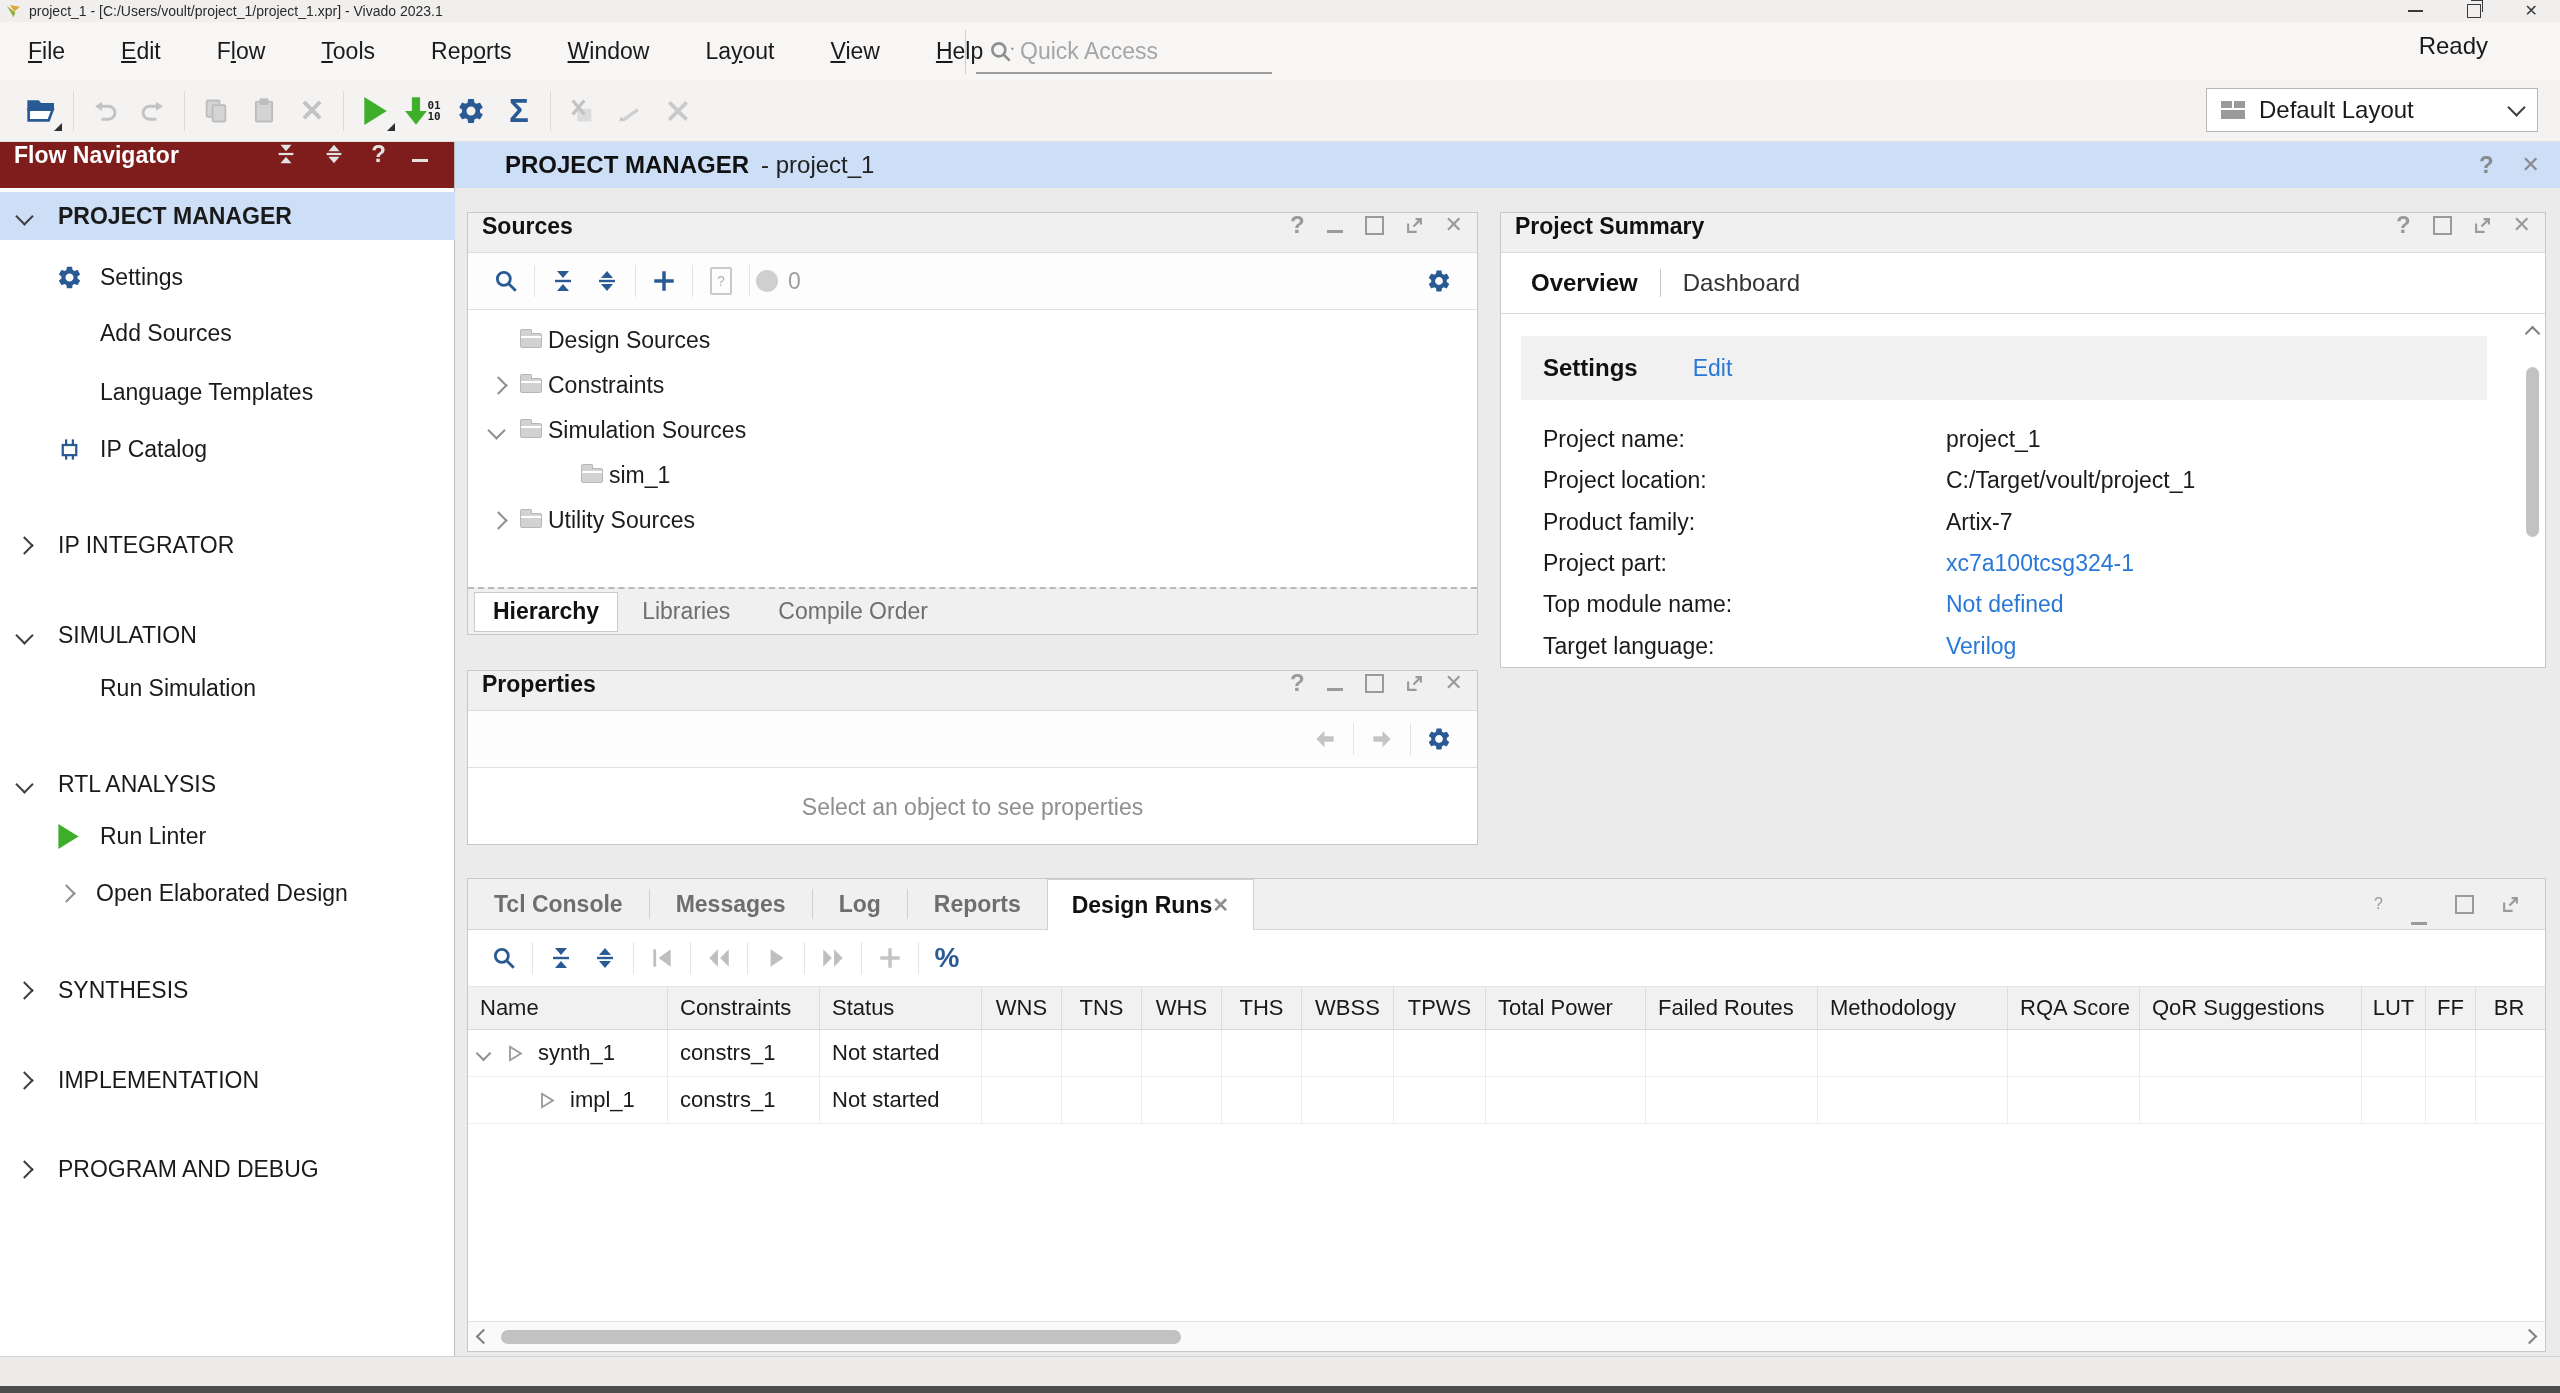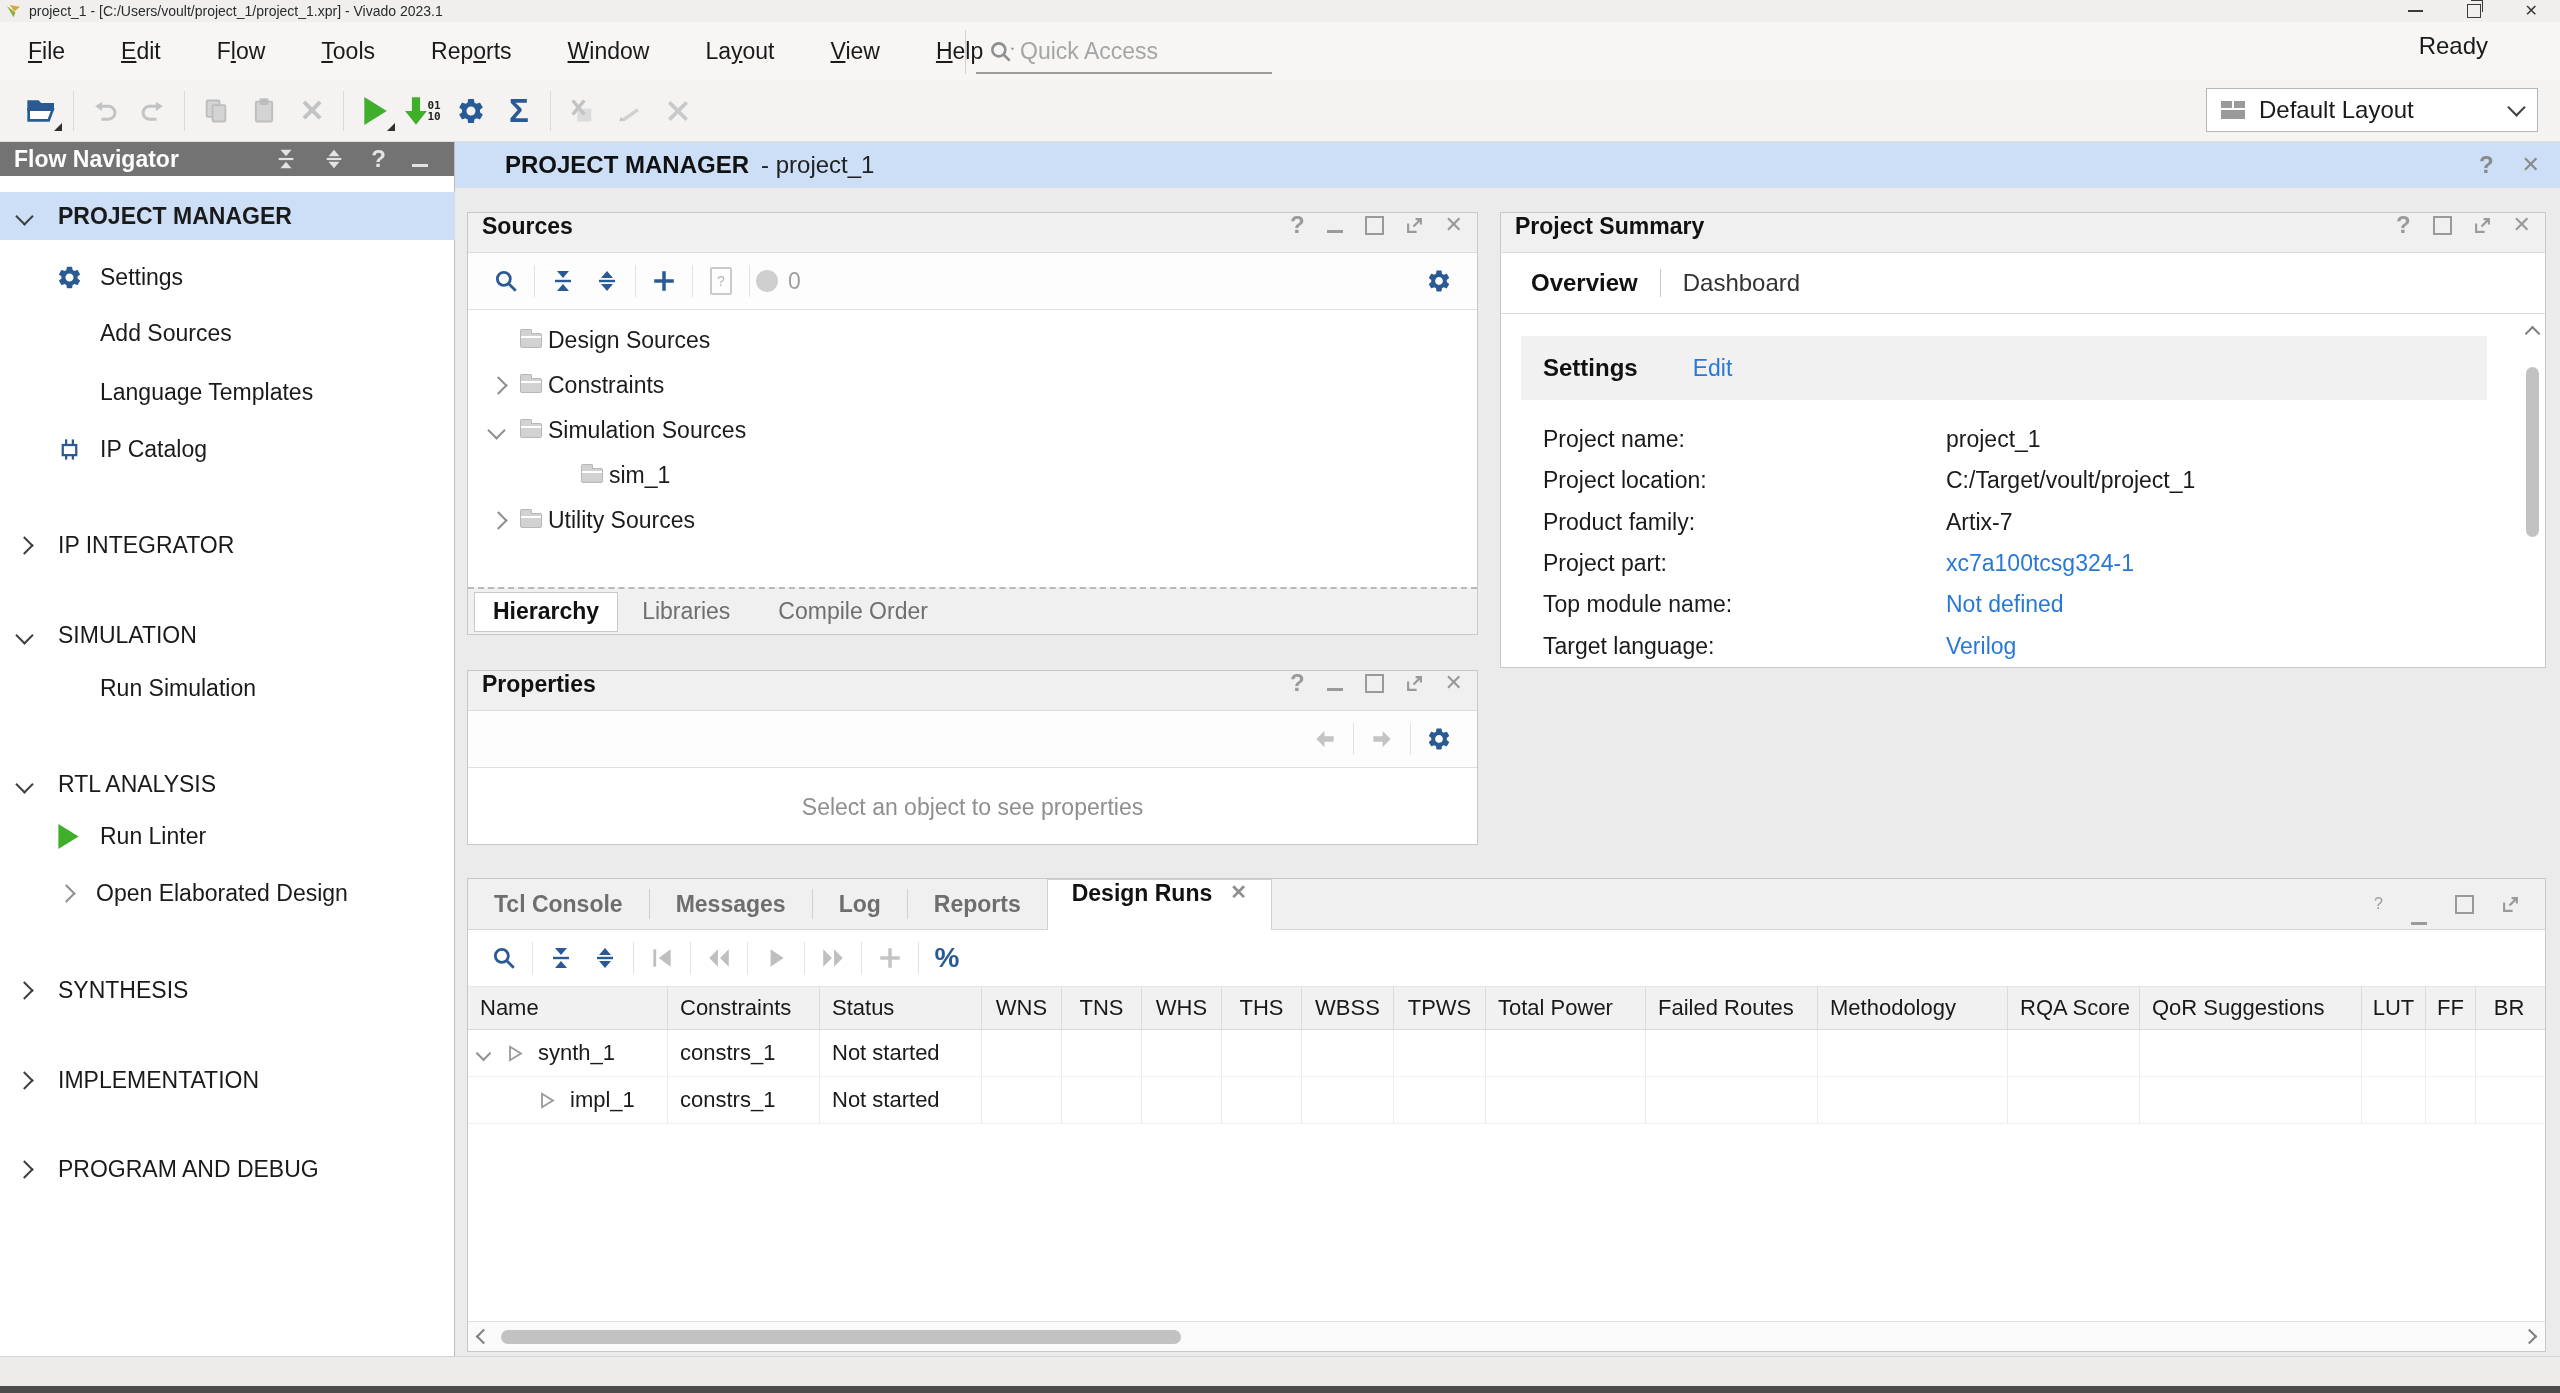--- a/index.html
+++ b/index.html
@@ -41,21 +41,21 @@
   
   .chev{display:inline-block;width:11px;height:11px;border-right:2.4px solid #3f3f3f;border-bottom:2.4px solid #3f3f3f}
   .chev.down{transform:rotate(45deg)}
   .chev.right{transform:rotate(-45deg)}
   .chev.g{border-color:#8f8f8f}
   .sb-chev{display:inline-block;width:9px;height:9px;border-right:2.2px solid #7f7f7f;border-bottom:2.2px solid #7f7f7f}
   .sb-left{transform:rotate(135deg)}.sb-right{transform:rotate(-45deg)}
   .sb-up{transform:rotate(-135deg)}.sb-down{transform:rotate(45deg)}
   
   #flownav{left:0;top:142px;width:455px;height:1214px;background:#fff;border-right:1px solid #bdbdbd;box-sizing:border-box}
-  #fn-head{height:34px;background:#737373;display:flex;align-items:center;padding:0 26px 0 14px;box-sizing:border-box}
+  #fn-head{height:46px;background:#7f1d1d;display:flex;align-items:flex-start;padding:0 26px 0 14px;box-sizing:border-box}
   #fn-head .fn-title{color:#fff;font-weight:bold;font-size:23px;flex:1}
   #fn-head .hic{display:flex;align-items:center;gap:26px;color:#e3e3e3}
   .fn-row{position:absolute;left:0;width:455px;height:46px;display:flex;align-items:center;font-size:23px;color:#1a1a1a;cursor:default}
   .fn-sel{background:#cddef7;font-weight:bold;height:48px}
   .fn-chev{position:absolute;left:18px}
   .fn-ic{position:absolute;left:56px;display:flex;align-items:center}
   .fn-txt-root{position:absolute;left:58px}
   .fn-txt-child{position:absolute;left:100px}
   
   #mainbar{left:455px;top:142px;width:2105px;height:46px;background:#cddef7;display:flex;align-items:center;padding:0 20px 0 50px;box-sizing:border-box}
@@ -101,21 +101,21 @@
   .fieldrow .fl{position:absolute;left:42px;color:#1a1a1a}
   .fieldrow .fv{position:absolute;left:445px}
   .vscroll{position:absolute;right:3px;top:6px;bottom:40px;width:20px;display:flex;flex-direction:column;align-items:center}
   .vthumb{width:13px;border-radius:7px;background:#c2c2c2}
   .hscroll{position:absolute;left:0;right:26px;bottom:0;height:28px;background:#fbfbfb;display:flex;align-items:center;padding:0 10px;box-sizing:border-box}
   .hthumb{height:14px;border-radius:7px;background:#c2c2c2}
   
   .bp-tabs{height:50px;background:#f0f0f0;border-bottom:1px solid #d5d5d5;display:flex;align-items:stretch;}
   .bp-tab{display:flex;align-items:center;padding:0 26px;font-weight:bold;font-size:23px;color:#6e6e6e}
   .bp-tabsep{width:1px;height:30px;background:#d0d0d0;align-self:center}
-  .bp-tab-active{display:flex;align-items:flex-start;gap:18px;padding:0 24px;background:#fff;border:1px solid #d0d0d0;border-bottom:none;font-weight:bold;font-size:23px;color:#111;margin-bottom:-1px}
+  .bp-tab-active{display:flex;align-items:center;padding:0 24px;background:#fff;border:1px solid #d0d0d0;border-bottom:none;font-weight:bold;font-size:23px;color:#111;margin-bottom:-1px}
   .bp-tab-active .x{color:#8f8f8f;font-size:20px}
   .bp-hic{margin-left:auto;display:flex;align-items:center;gap:28px;color:#9a9a9a;padding-right:26px}
   .dr-toolbar{height:56px;border-bottom:1px solid #e5e5e5;display:flex;align-items:center;padding-left:14px;background:#fff}
   .dr-headrow{height:42px;background:#f1f1f1;border-bottom:1px solid #d9d9d9;display:flex}
   .hc{display:flex;align-items:center;box-sizing:border-box;border-right:1px solid #dcdcdc;padding-left:12px;font-size:22px;color:#1a1a1a}
   .hc.ctr{justify-content:center;padding-left:0}
   .dr-row{height:46px;display:flex;border-bottom:1px solid #f0f0f0}
   .rc{display:flex;align-items:center;box-sizing:border-box;border-right:1px solid #ececec;padding-left:12px;font-size:22px;color:#1a1a1a;position:relative}
   .c0{width:200px}.c1{width:152px}.c2{width:162px}.c3{width:80px}.c4{width:80px}.c5{width:80px}
   .c6{width:80px}.c7{width:92px}.c8{width:92px}.c9{width:160px}.c10{width:172px}.c11{width:190px}

